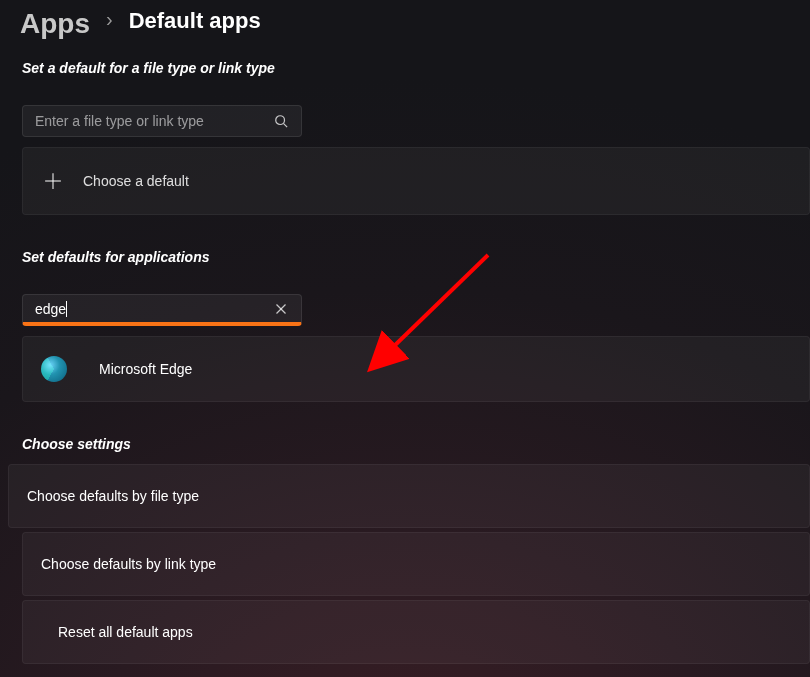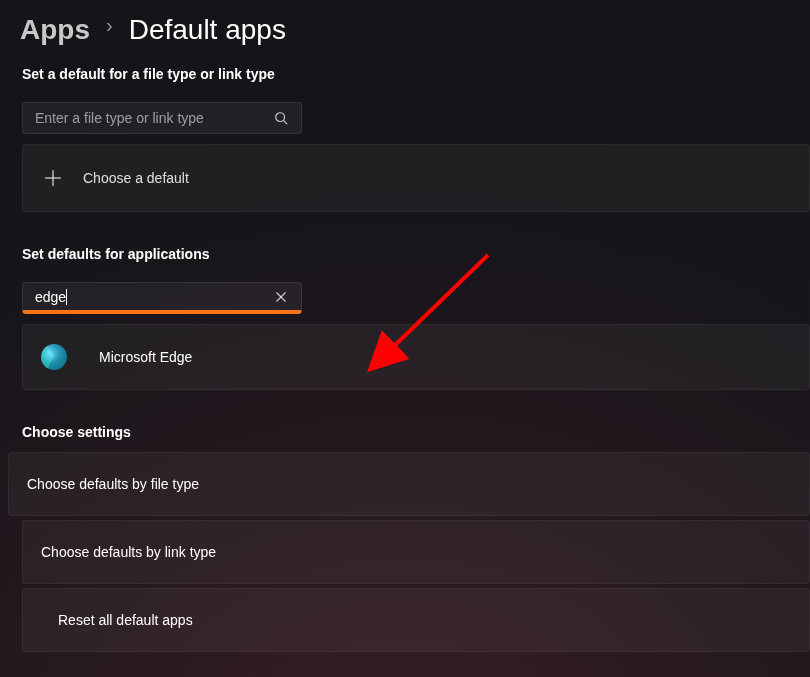--- a/index.html
+++ b/index.html
@@ -1,29 +1,29 @@
 <!DOCTYPE html>
 <html><head>
   <meta charset="utf-8">
   <style>
     * { margin:0; padding:0; box-sizing:border-box; font-family:"Segoe UI", -apple-system, sans-serif; }
     body {
       width:810px; height:677px;
       background: radial-gradient(ellipse 900px 700px at 50% 115%, #3a1e25 0%, #291a21 35%, #1a161b 70%, #151519 100%);
       color:#fff; overflow:hidden; position:relative;
     }
-    .breadcrumb { display:flex; align-items:flex-start; gap:16px; padding:14px 20px 20px 20px; }
+    .breadcrumb { display:flex; align-items:flex-start; gap:16px; padding:8px 20px 20px 20px; }
     .bc-link { font-size:28px; font-weight:600; color:#c8c8c8; cursor:pointer; }
     .bc-sep  { font-size:20px; color:#999; }
-    .bc-cur  { font-size:28px; font-weight:400; color:#fff; }
+    .bc-cur  { font-size:22px; font-weight:700; color:#fff; }
 
-    .section-hdr { font-size:14px; font-weight:600; color:#fff; padding:0 20px 12px 22px; }
+    .section-hdr { font-size:14px; font-weight:600; color:#fff; padding:0 20px 12px 22px;font-style:italic; }
 
     .search-box {
-      margin:8px 0 10px 22px; width:280px; height:32px;
+      margin:17px 0 10px 22px; width:280px; height:32px;
       background:rgba(255,255,255,0.055); border:1px solid rgba(255,255,255,0.09);
       border-radius:4px; display:flex; align-items:center; padding:0 8px 0 12px;
     }
     .search-box input {
       flex:1; background:transparent; border:none; outline:none; color:#fff;
       font-size:14px; font-family:inherit;
     }
     .search-box input::placeholder { color:rgba(255,255,255,0.55); }
     .search-box .icon-btn {
       width:24px; height:24px; display:flex; align-items:center; justify-content:center;

